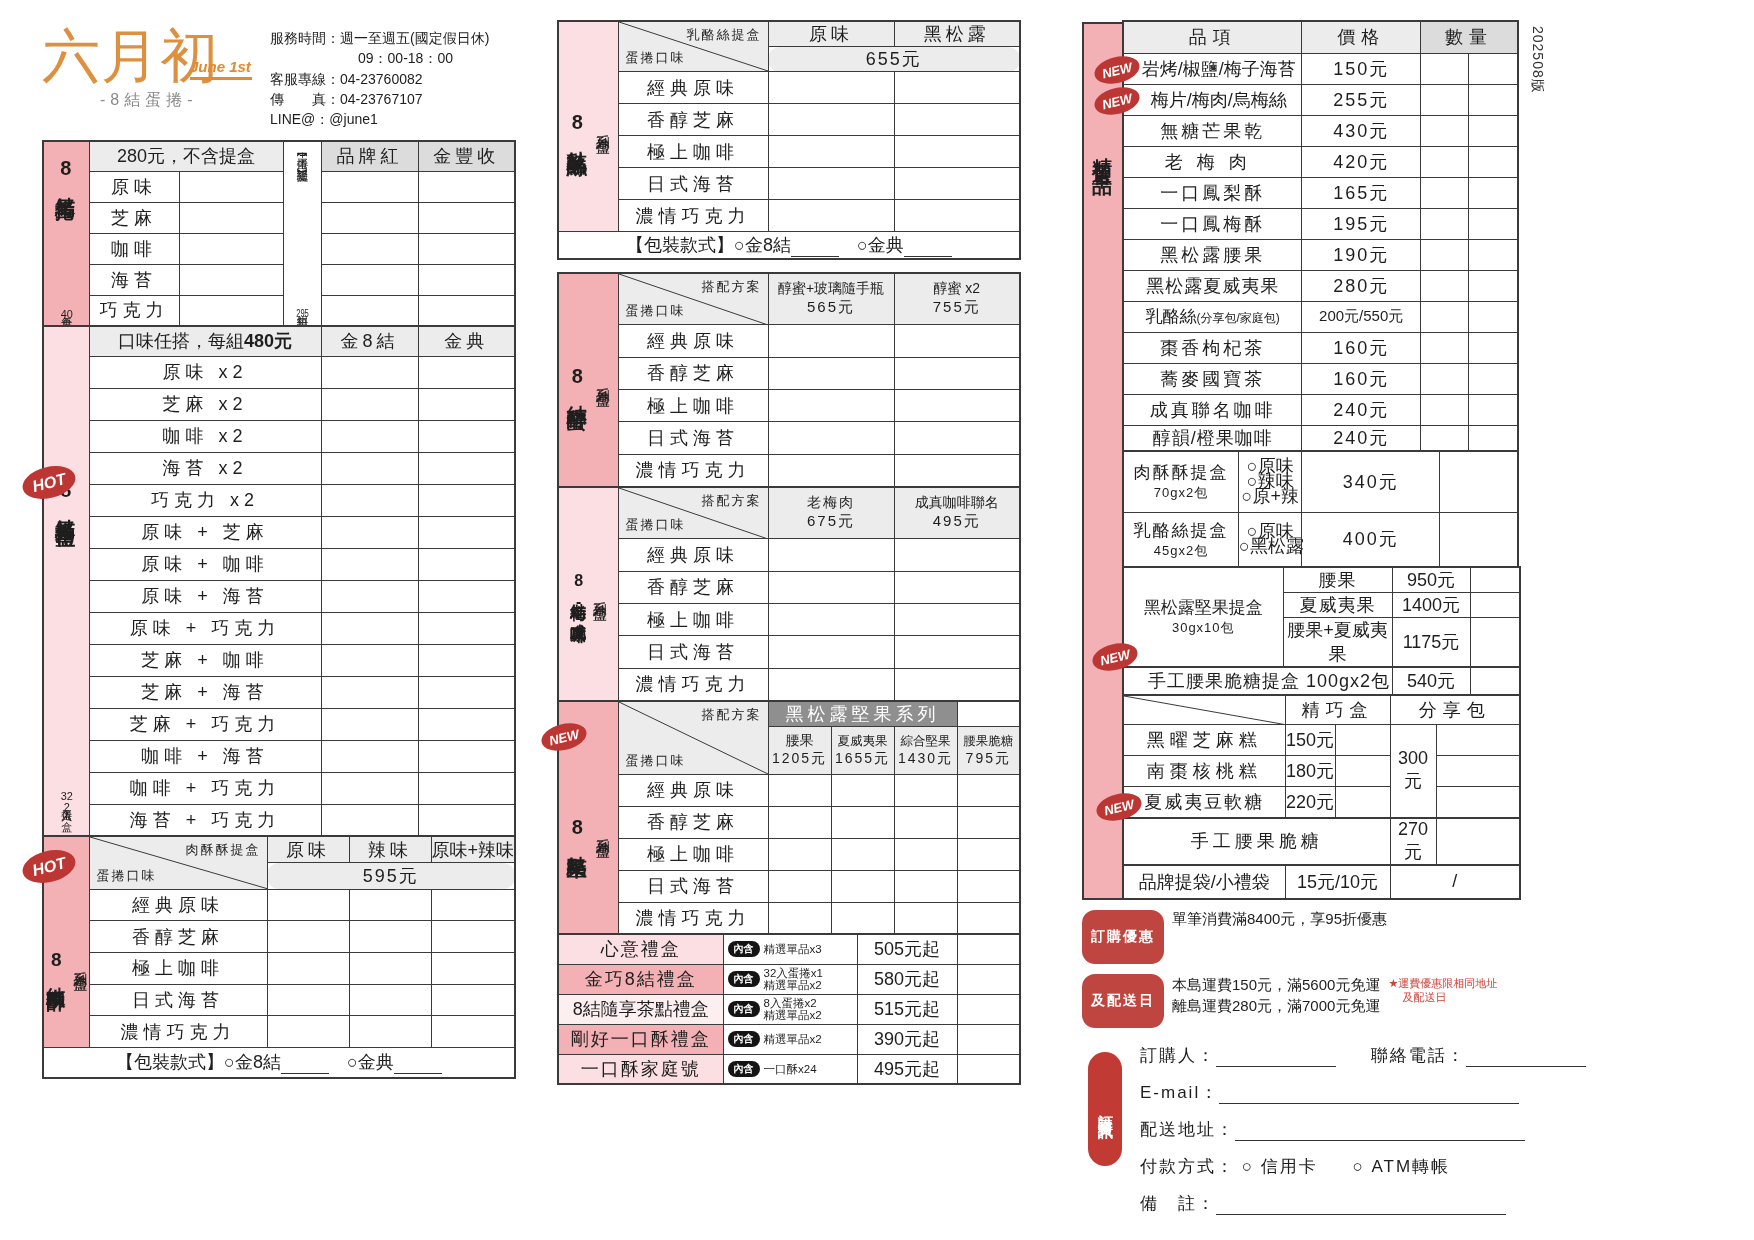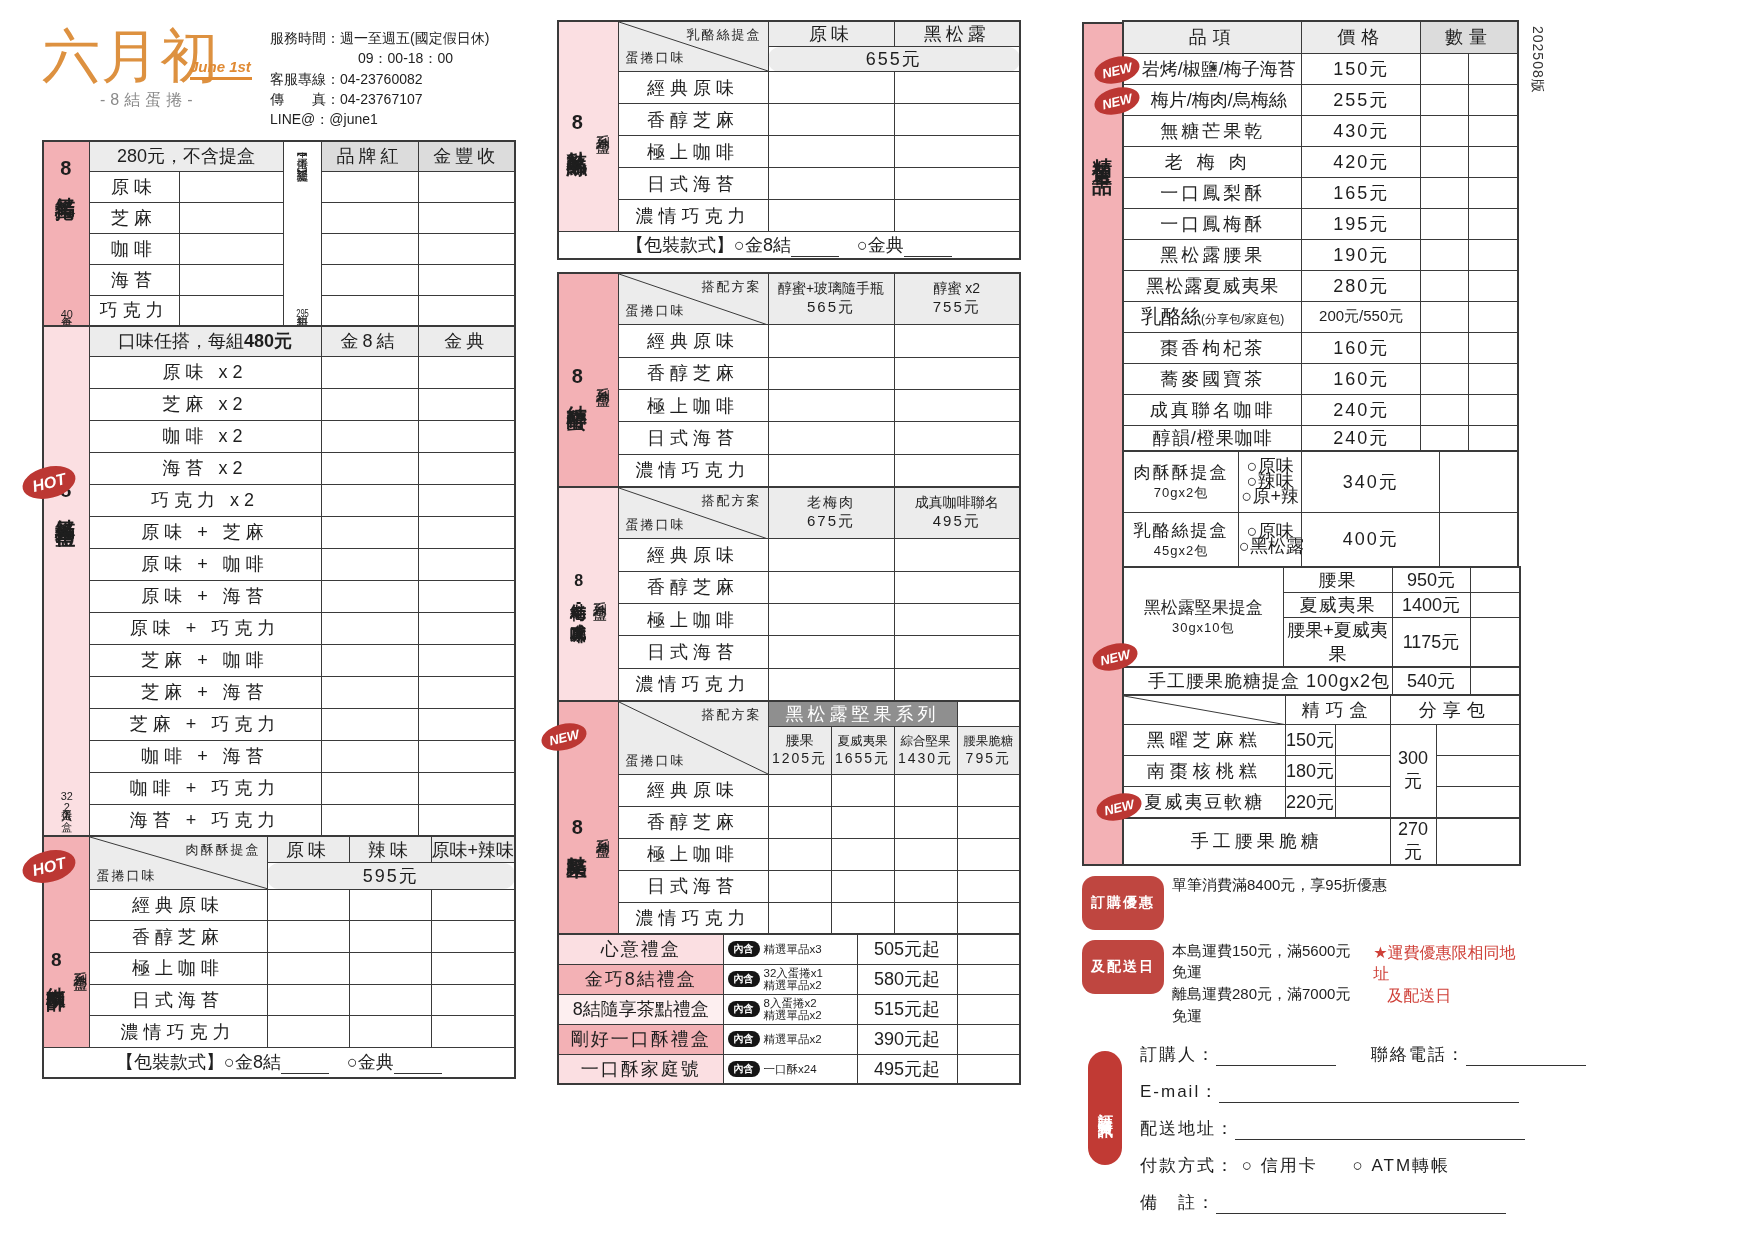--- a/index.html
+++ b/index.html
@@ -62,39 +62,39 @@
   .g-xlight{background:#fdeff0;}
   
   .right-main{display:flex;align-items:stretch;}
   .rsb{width:40px;background:#f3b1b5;border:2px solid #3a3a3a;border-right:none;box-sizing:border-box;
        display:flex;justify-content:center;}
   .rsb .vt{font-size:20px;font-weight:bold;margin-top:118px;letter-spacing:6px;height:200px;}
   .right-tables{width:398px;}
   .right-tables .t{margin-top:-2px;width:397px;}
   .right-tables .t:first-child{margin-top:0;}
   .rname{font-size:17px;letter-spacing:3px;}
-  .rname0{font-size:20px;letter-spacing:0;}
+  .rname0{font-size:17px;letter-spacing:0;}
   .rnote{font-size:12px;letter-spacing:0;}
   .rprice{font-size:16px;letter-spacing:2px;}
   .bname{font-size:17px;letter-spacing:2px;}
   .bspec{font-size:13px;letter-spacing:1px;}
   .bopts{font-size:12px;text-align:left;padding-left:5px;line-height:15px;}
   .bopts div{white-space:nowrap;}
   .vname{font-size:14px;letter-spacing:1px;}
   .vname-s{font-size:12px;letter-spacing:0;}
   .vprice{font-size:14px;}
   .dname{font-size:16px;letter-spacing:1px;}
   .sprice{font-size:14px;}
   .slash{font-size:18px;}
   
   .note-row{display:flex;align-items:flex-start;gap:8px;margin-top:10px;font-size:15px;}
   .pill{background:#bf4640;color:#fff;border-radius:13px;padding:18px 9px;font-size:14px;
         font-weight:bold;letter-spacing:2px;white-space:nowrap;flex:none;}
   .ship-lines{line-height:1.45;}
-  .star{color:#cf4038;font-size:16px;line-height:1.35;padding-top:2px;}
+  .star{color:#cf4038;font-size:11px;line-height:1.35;padding-top:2px;}
   .form-wrap{position:relative;margin-top:16px;padding-left:58px;box-sizing:border-box;}
   .form-tab{position:absolute;left:6px;top:8px;width:34px;height:114px;background:#c13a34;
             border-radius:17px;color:#fff;display:flex;align-items:center;justify-content:center;}
   .form-tab .vt{font-size:15px;font-weight:bold;letter-spacing:3px;text-orientation:upright;}
   .frow{margin-top:14px;font-size:17px;letter-spacing:2px;white-space:nowrap;}
   .w120{width:120px;} .w290{width:290px;} .w300{width:300px;}
   .gap28{display:inline-block;width:28px;}
   .version{position:absolute;left:1528px;top:26px;writing-mode:vertical-rl;text-orientation:sideways;
            font-size:14px;color:#333;letter-spacing:1px;}
   .mt12{margin-top:12px;} .mtm2{margin-top:-2px;}
@@ -942,20 +942,34 @@
             </colgroup>
           <tbody>
               <tr style="height:27px">
                 <td class="fs17 ls4">手工腰果脆糖</td>
                 <td class="sprice">270元</td>
                 <td class="q"></td>
               </tr>
         </tbody>
           </table>
 
+        <table class="t">
+          <colgroup>
+              <col style="width:162px">
+              <col style="width:105px">
+              <col style="width:130px">
+            </colgroup>
+          <tbody>
+              <tr style="height:34px">
+                <td class="fs17">品牌提袋/小禮袋</td>
+                <td class="fs16">15元/10元</td>
+                <td class="slash">/</td>
+              </tr>
+        </tbody>
+          </table>
       </div>
     </div>
 
     <div class="note-row">
       <span class="pill">訂購優惠</span>
       <span>單筆消費滿8400元，享95折優惠</span>
     </div>
     <div class="note-row">
       <span class="pill">及配送日</span>
       <span class="ship-lines">

